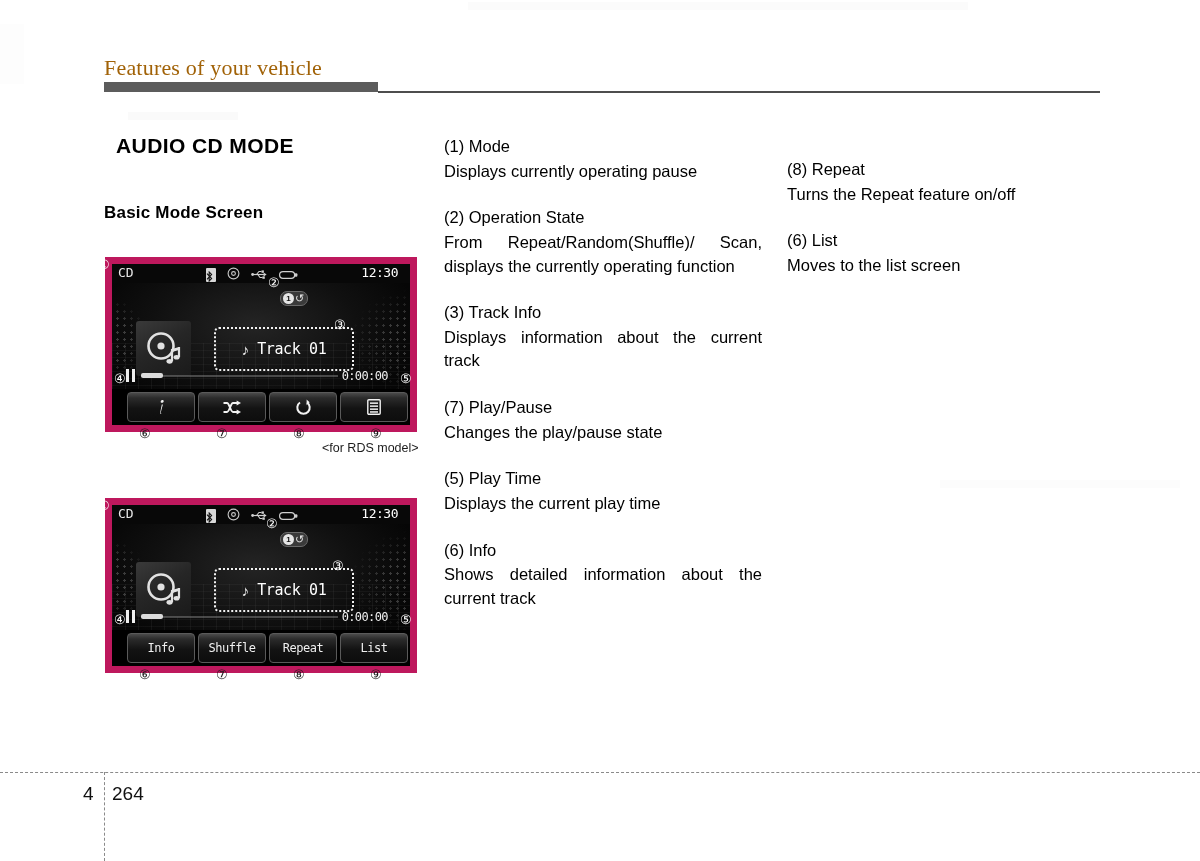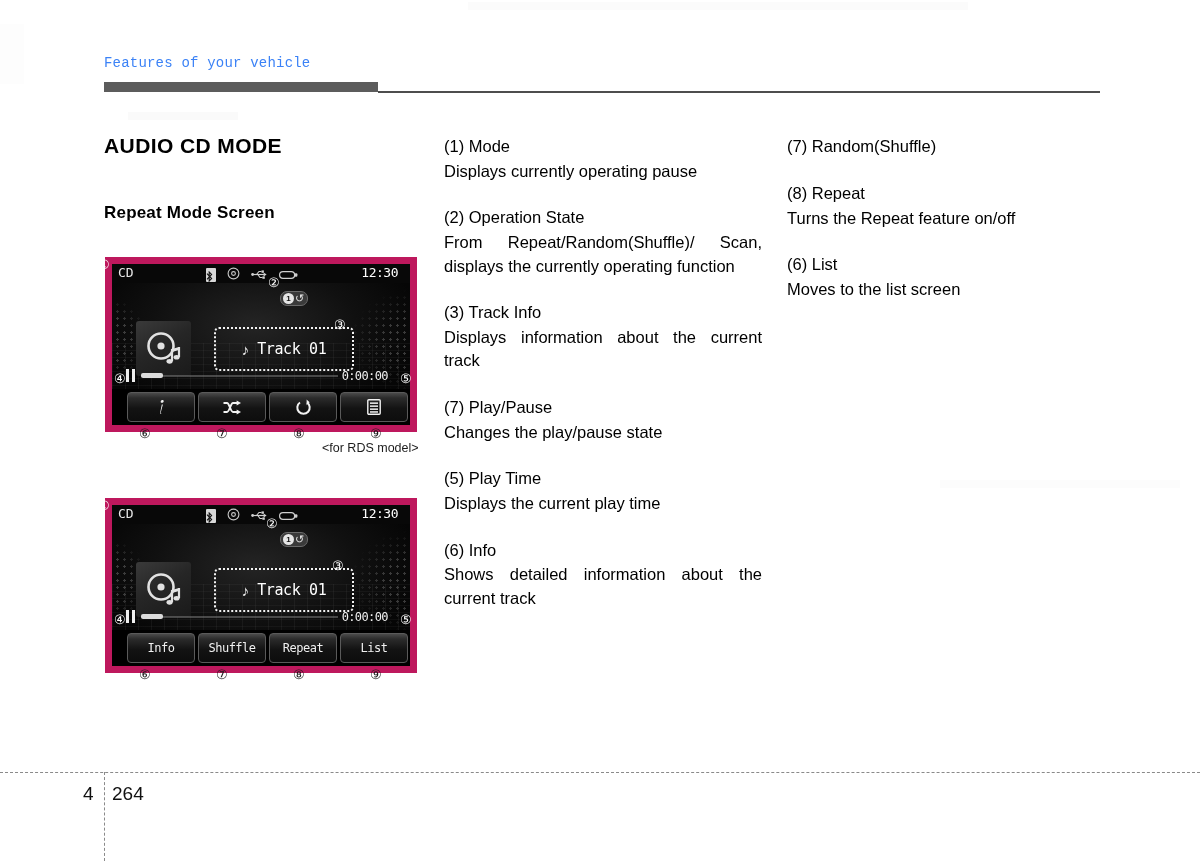--- a/index.html
+++ b/index.html
@@ -42,23 +42,23 @@
     background: #fcfcfc;
   }
 
   
   .page-header {
     position: absolute;
     left: 104px; top: 56px;
     width: 1000px;
   }
   .page-header .title {
-    font-family: Liberation Mono, monospace;
-    font-size: 14px;
-    color: #3b82f6;
+    font-family: Liberation Serif, serif;
+    font-size: 22px;
+    color: #a16207;
     letter-spacing: .2px;
     line-height: 1.1;
   }
   .rule-wrap {
     position: absolute;
     left: 104px; top: 82px;
     width: 996px; height: 11px;
   }
   .rule-thick {
     position: absolute;
@@ -78,21 +78,21 @@
     position: absolute;
     top: 135px;
   }
   .col-left  { left: 104px; width: 320px; }
   .col-mid   { left: 444px; width: 318px; }
   .col-right { left: 787px; width: 315px; }
 
   h1.section {
     font-size: 21px;
     font-weight: bold;
-    margin: 0 0 0 0;
+    margin: 0 0 0 12px;
     letter-spacing: .4px;
     line-height: 1;
   }
   h2.subsection {
     font-size: 17px;
     font-weight: bold;
     margin: 48px 0 0 0;
     letter-spacing: .2px;
     line-height: 1;
   }
@@ -359,21 +359,21 @@
 <div class="page-header">
   <div class="title">Features of your vehicle</div>
 </div>
 <div class="rule-wrap">
   <div class="rule-thick"></div>
   <div class="rule-thin"></div>
 </div>
 
 <div class="col col-left">
   <h1 class="section">AUDIO CD MODE</h1>
-  <h2 class="subsection">Repeat Mode Screen</h2>
+  <h2 class="subsection">Basic Mode Screen</h2>
 </div>
 
 <div class="device" id="device1">
 
   <div class="statusbar">
     <span class="sb-mode">CD</span>
     <div class="sb-icons">
       <span class="ic ic-bt">
         <svg width="7" height="11" viewBox="0 0 7 11">
             <path d="M1 2.6 L5.6 7.6 L3.2 10 L3.2 1 L5.6 3.4 L1 8.4" fill="none" stroke="#111" stroke-width="1.1"></path>
@@ -605,21 +605,20 @@
     <p class="desc nojust">Displays the current play time</p>
   </div>
   <div class="item">
     <p class="lbl">(6) Info</p>
     <p class="desc">Shows detailed information about the current track</p>
   </div>
 </div>
 
 <div class="col col-right">
   <div class="item">
-    <p class="lbl">(7) Random(Shuffle)</p>
   </div>
   <div class="item">
     <p class="lbl">(8) Repeat</p>
     <p class="desc nojust">Turns the Repeat feature on/off</p>
   </div>
   <div class="item">
     <p class="lbl">(6) List</p>
     <p class="desc nojust">Moves to the list screen</p>
   </div>
 </div>

